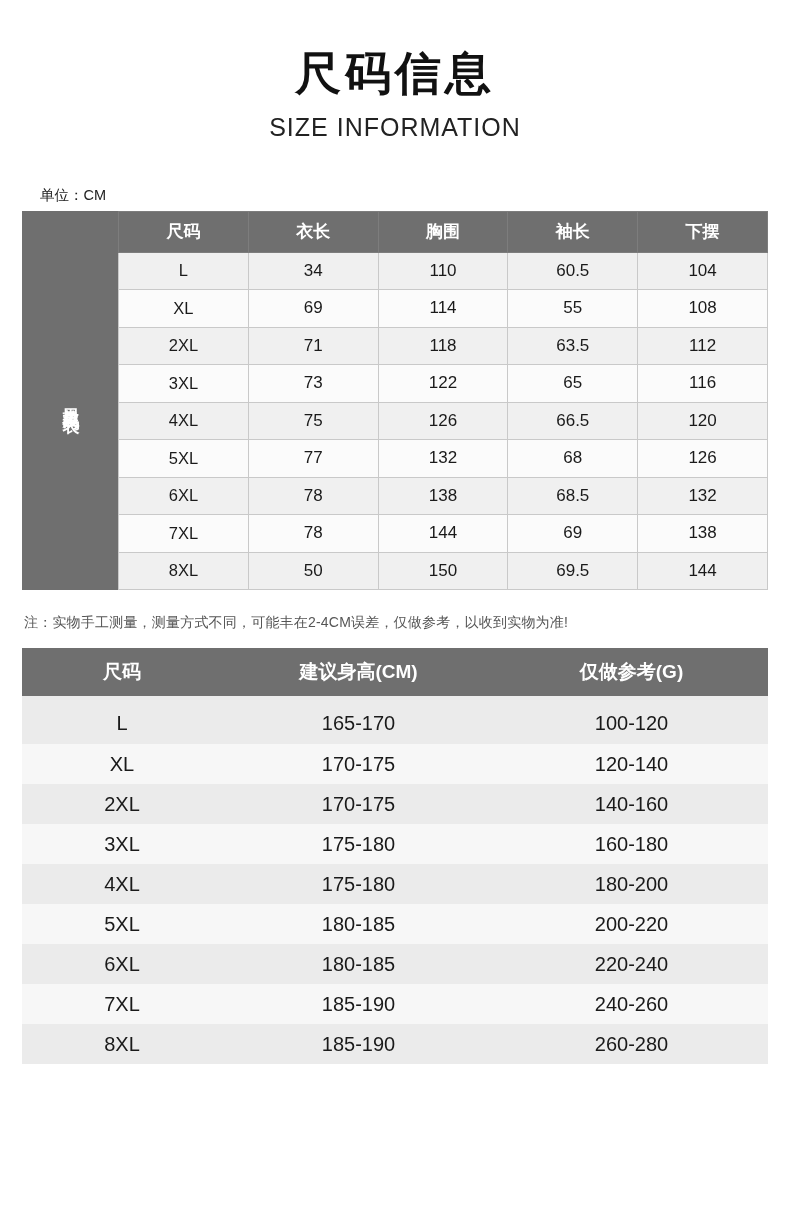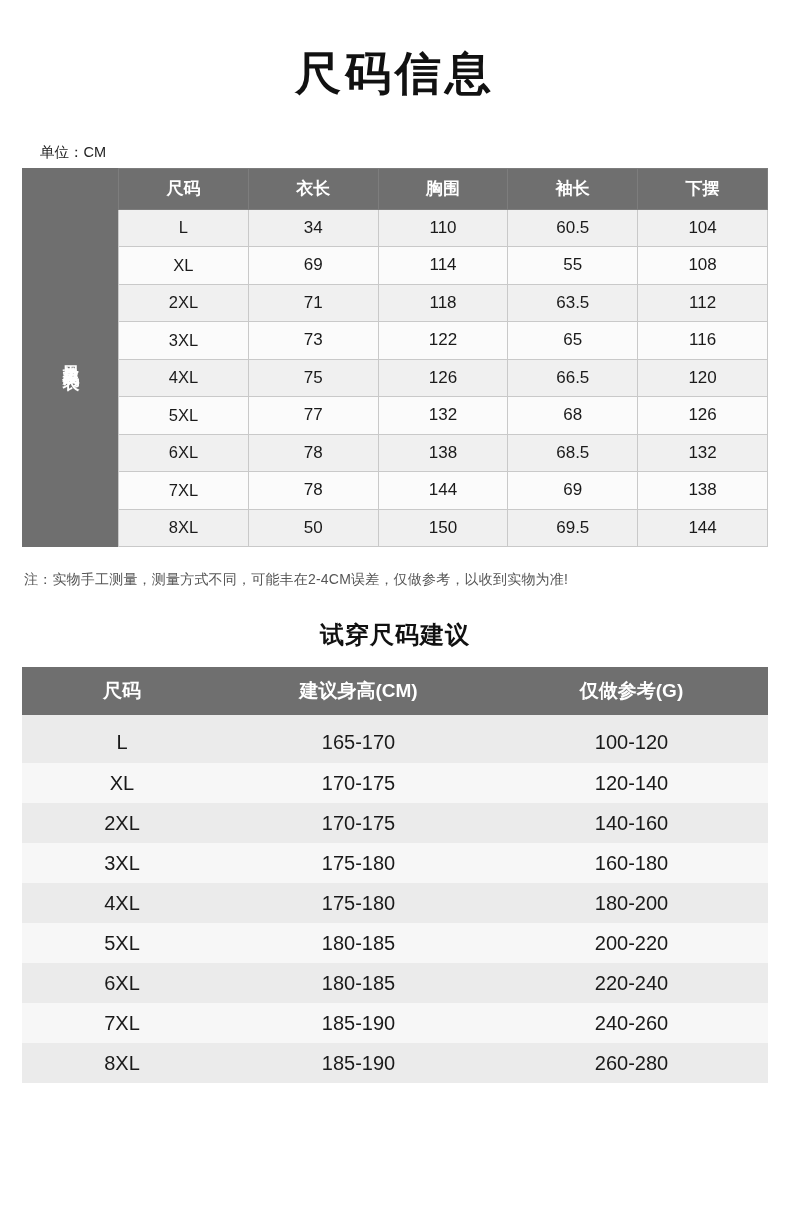--- a/index.html
+++ b/index.html
@@ -139,20 +139,21 @@
   table.advice tbody tr:nth-child(even) { background: #f7f7f7; }
   table.advice tbody tr:first-child td { padding-top: 8px; height: 48px; }
 </style>
 </head>
 <body>
 
 <div class="page">
 
   <div class="header">
     <div class="title-cn">尺码信息</div>
+    <div class="title-en">SIZE INFORMATION</div>
   </div>
 
   <div class="unit-note">单位：CM</div>
 
   <div class="table1-wrap">
     <div class="side-label">男款尺码表</div>
     <table class="sizes">
       <thead>
         <tr>
           <th>尺码</th>
@@ -225,21 +226,20 @@
           <td>150</td>
           <td>69.5</td>
           <td>144</td>
         </tr>
       </tbody>
     </table>
   </div>
 
   <div class="footnote">注：实物手工测量，测量方式不同，可能丰在2-4CM误差，仅做参考，以收到实物为准!</div>
 
-  <div class="section2-title">试穿尺码建议</div>
 
   <div class="table2-wrap">
     <table class="advice">
       <thead>
         <tr>
           <th style="width:200px">尺码</th>
           <th style="width:273px">建议身高(CM)</th>
           <th style="width:273px">仅做参考(G)</th>
         </tr>
       </thead>

